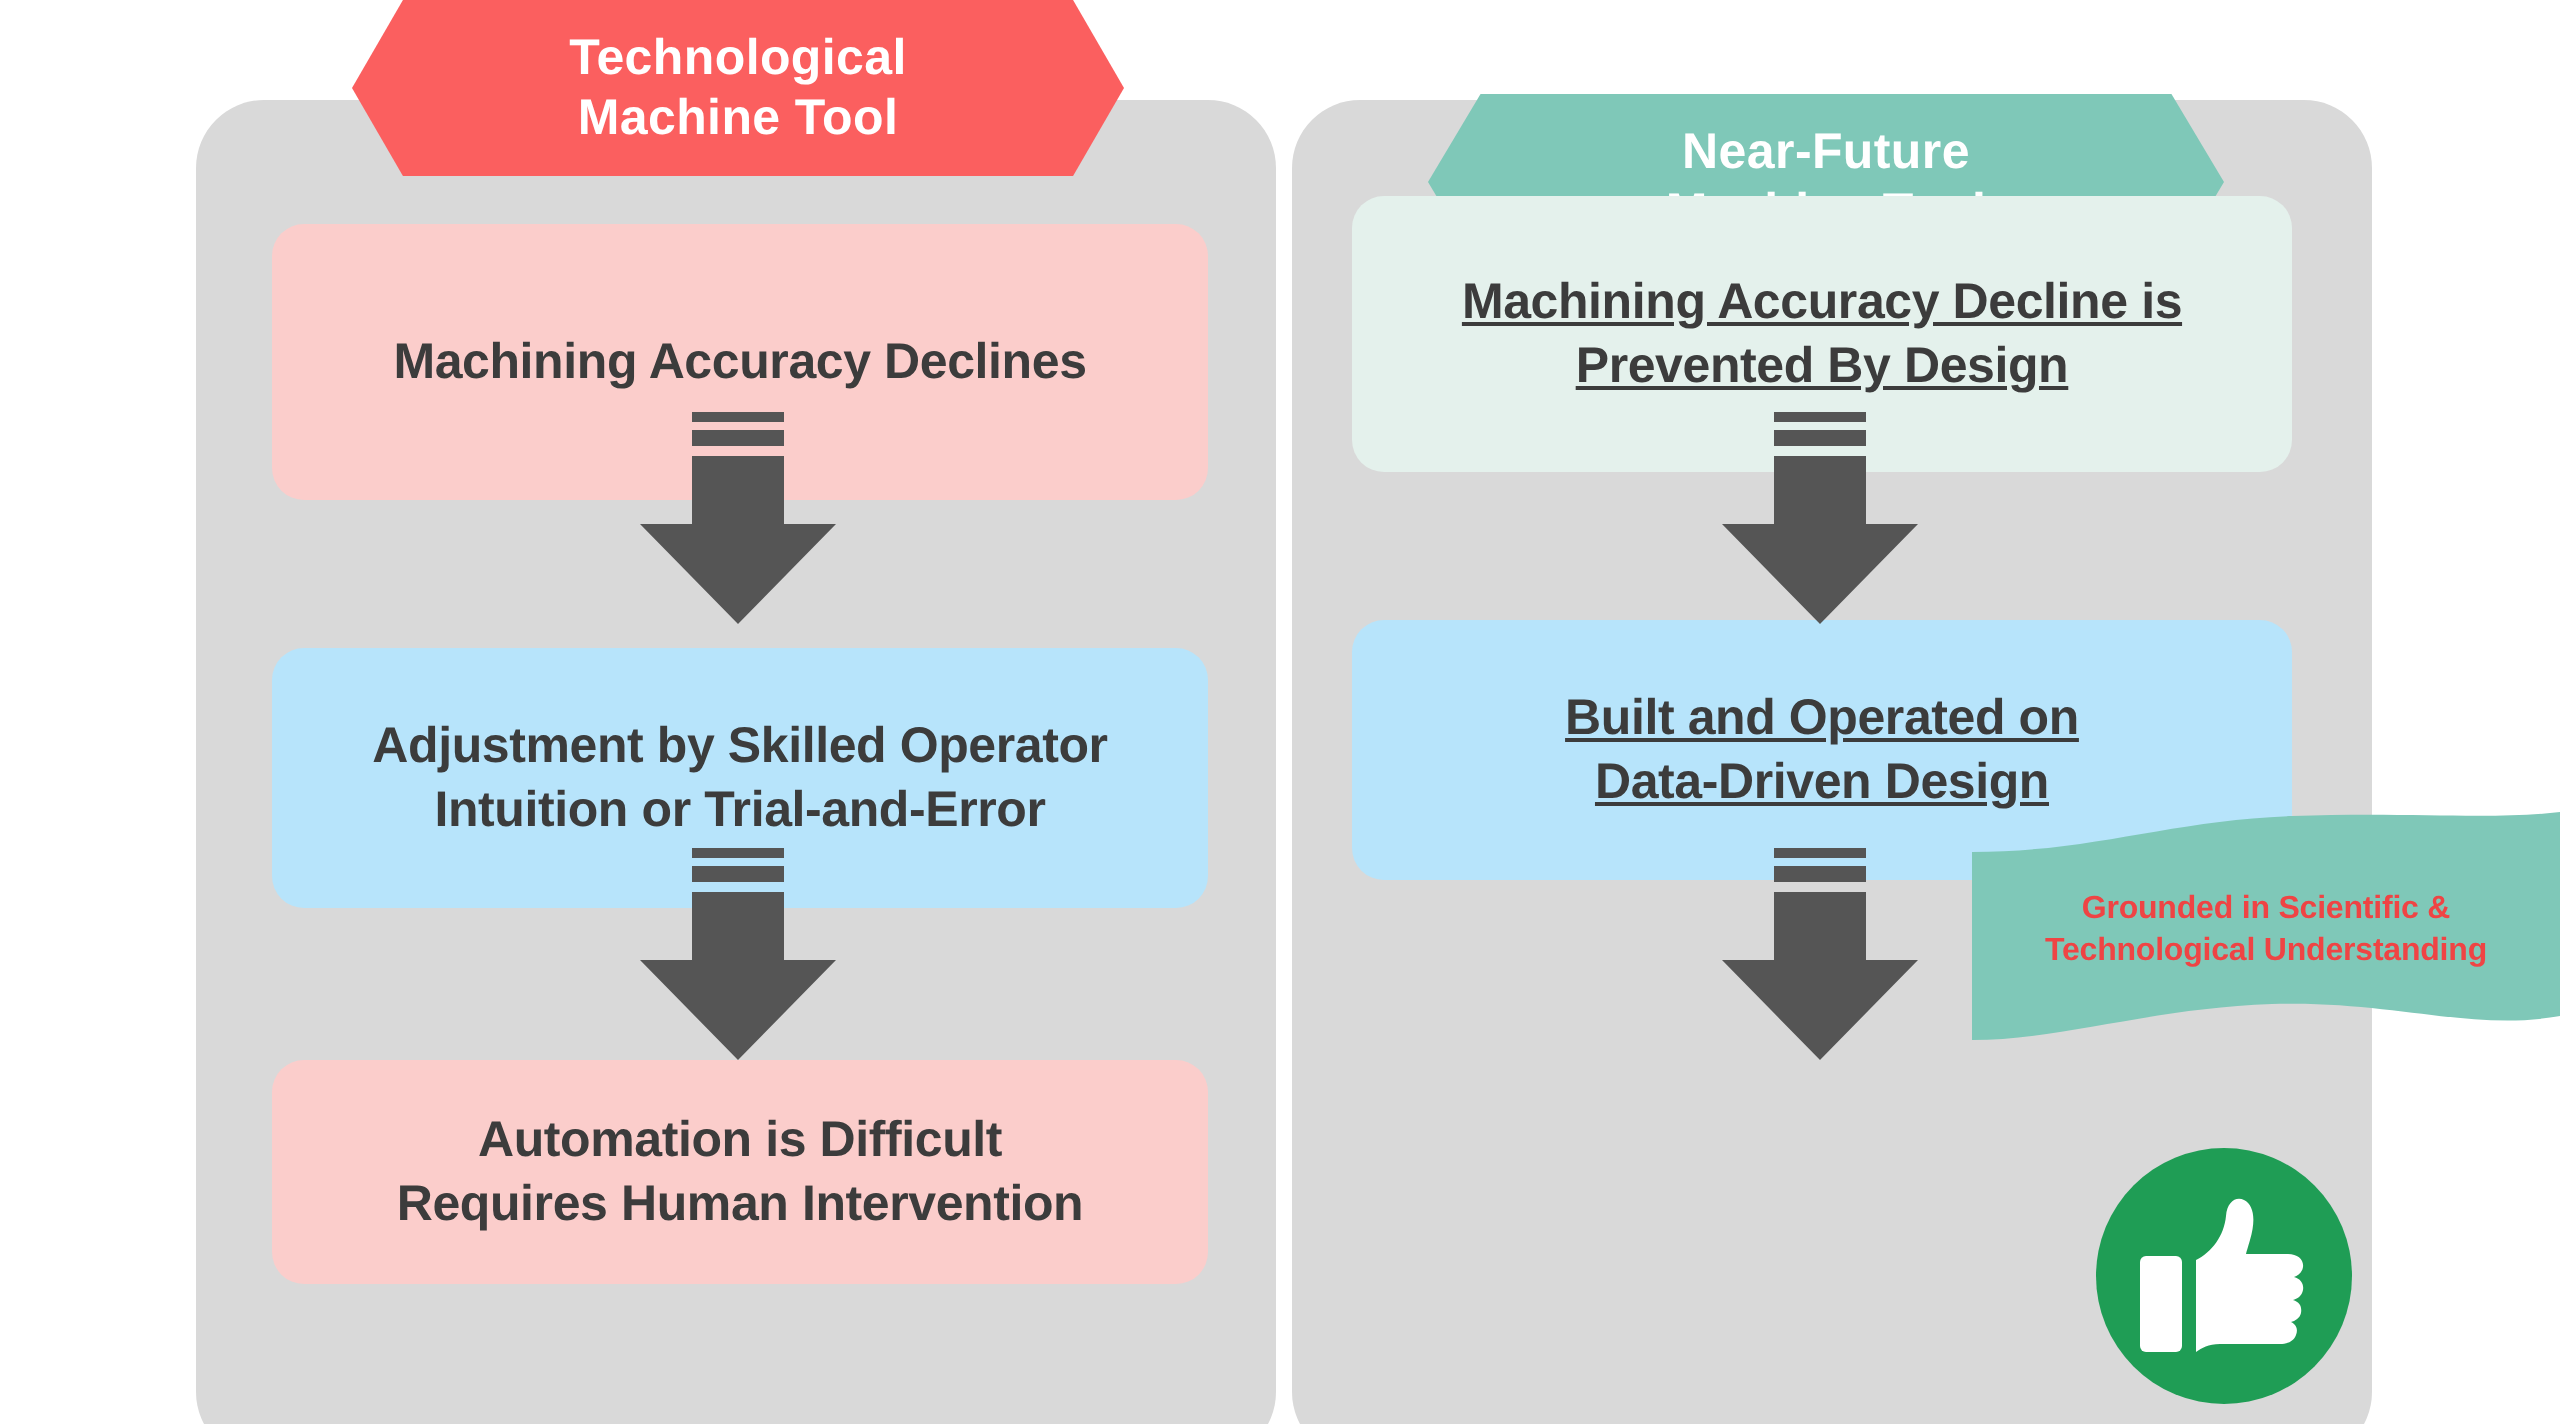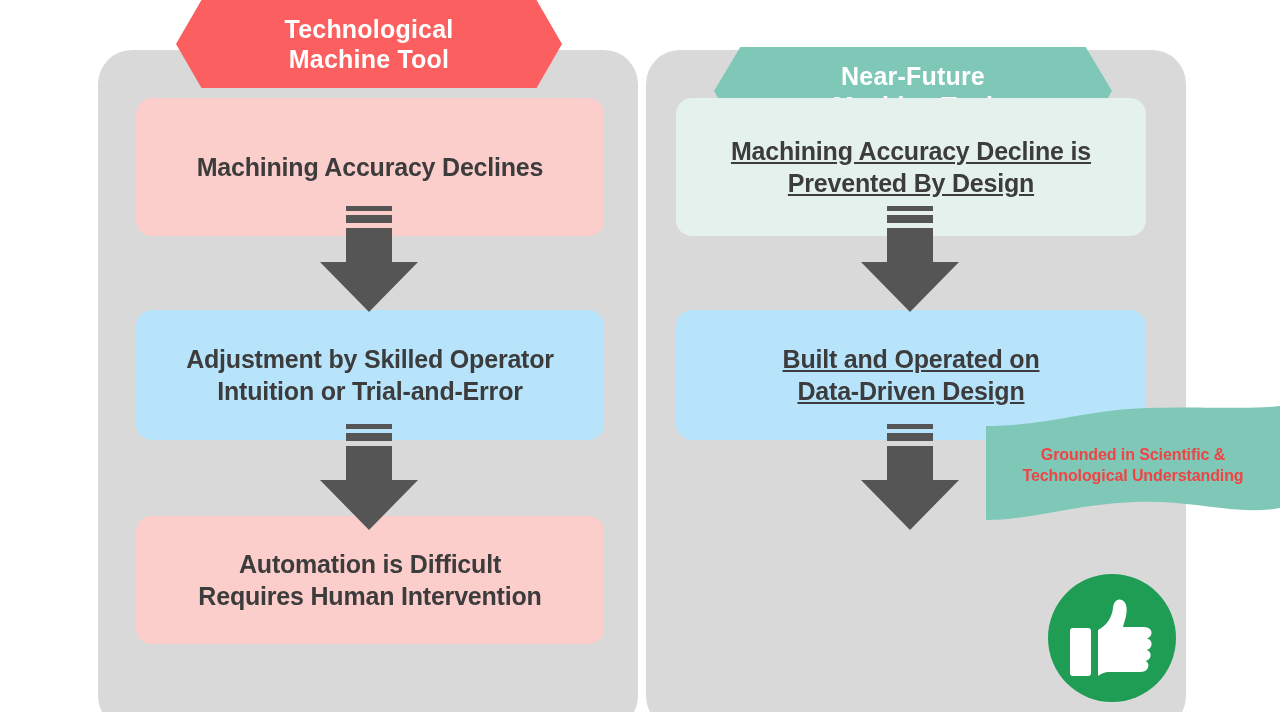--- a/index.html
+++ b/index.html
@@ -63,26 +63,26 @@
     font-weight: bold;
     line-height: 1.30;
     letter-spacing: -.2px;
     padding: 0 14px;
     box-sizing: border-box;
   }
   .c-pink { background: #fbcdcb; }
   .c-blue { background: #b7e4fb; }
   .c-mint { background: #e4f1ec; }
 
-  .col-l { left: 136px; width: 468px; }
+  .col-l { left: 136px; width: 468px; margin-top: 14px; }
   .col-r { left: 676px; width: 470px; text-decoration: underline; }
 
   .row1 { top: 98px;  height: 138px; }
   .row2 { top: 310px; height: 130px; }
-  .row3 { top: 516px; height: 128px; border-radius: 16px; }
+  .row3 { top: 516px; height: 112px; border-radius: 16px; }
 
   
   .arrow {
     position: absolute;
     width: 112px;
     height: 108px;
   }
   .arrow svg { display: block; width: 112px; height: 108px; }
 
   .arrow-l1 { left: 313px; top: 206px; }

